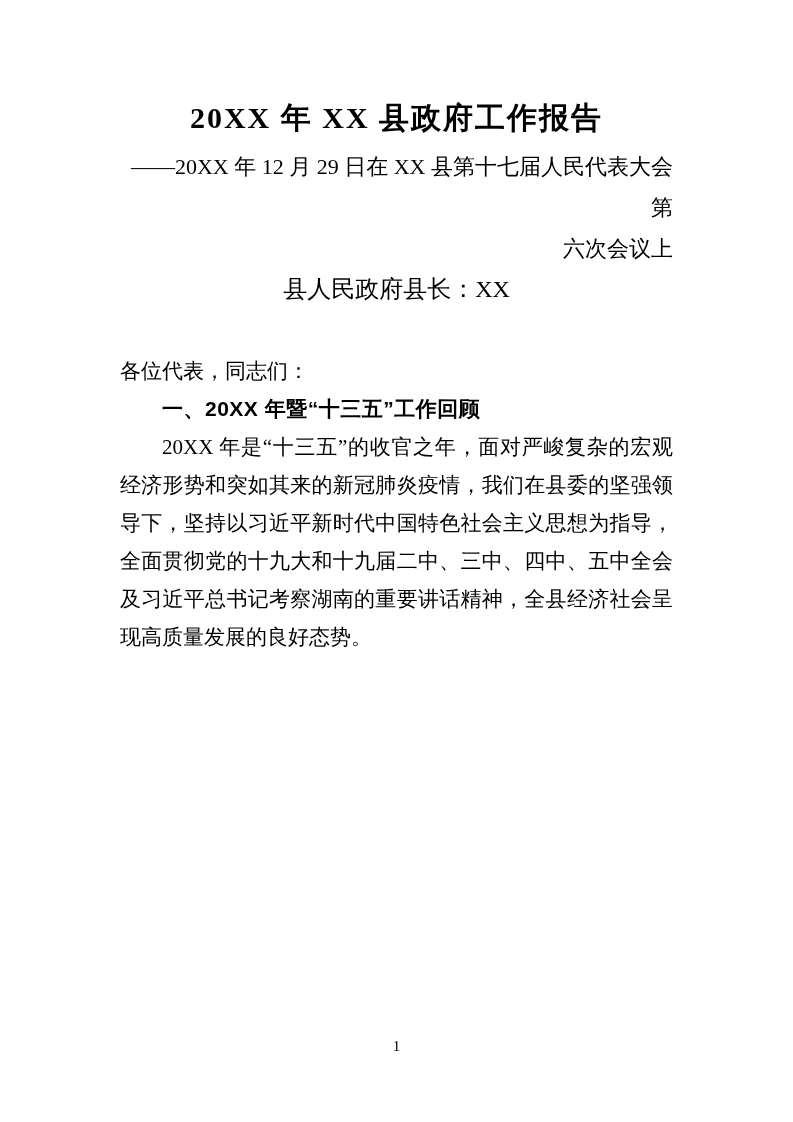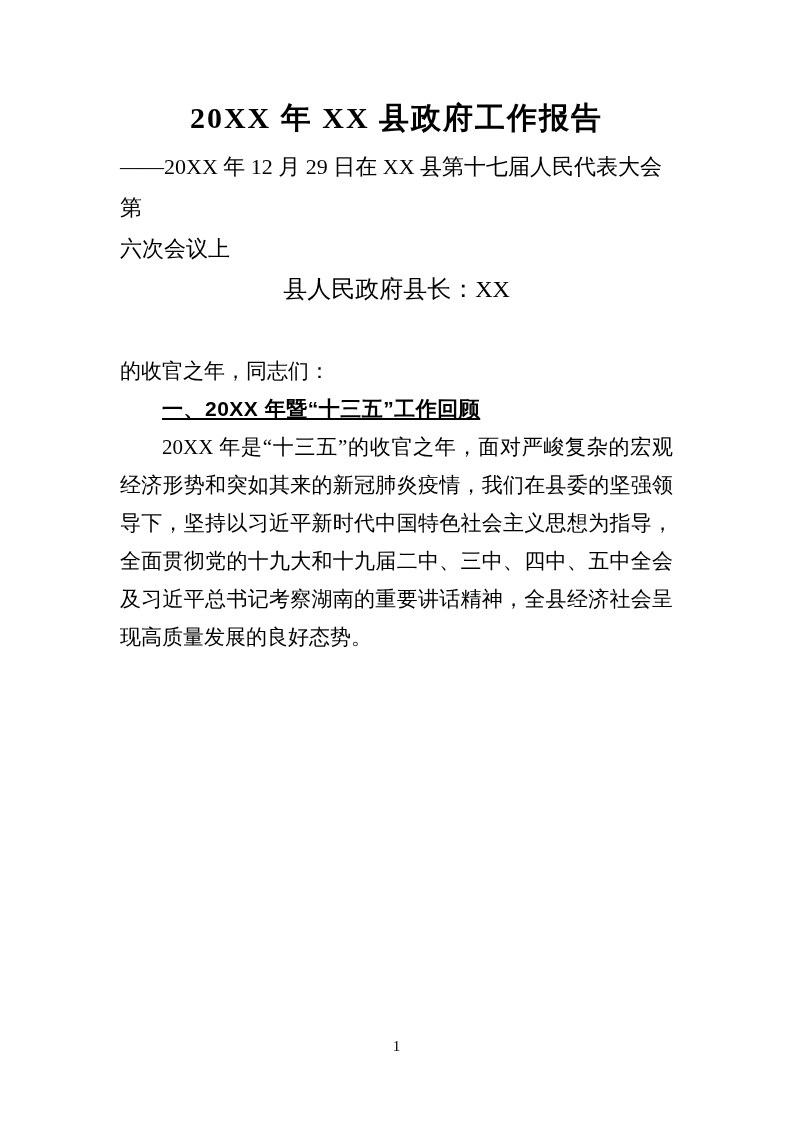--- a/index.html
+++ b/index.html
@@ -22,21 +22,21 @@
   .doc-title {
     margin: 0 0 6px 0;
     text-align: center;
     font-size: 30px;
     line-height: 44px;
     font-weight: bold;
     letter-spacing: 2px;
     font-family: "Liberation Serif", "DejaVu Serif", serif;
   }
   .doc-subtitle {
-    text-align: left;
+    text-align: right;
     font-size: 22px;
     line-height: 41px;
     font-weight: normal;
     font-family: "Liberation Serif", "DejaVu Serif", serif;
   }
   .doc-presenter {
     text-align: center;
     font-size: 24px;
     line-height: 41px;
     font-weight: normal;
@@ -59,21 +59,20 @@
     text-indent: 2em;
   }
   .section-heading {
     margin: 0;
     font-size: 21px;
     line-height: 38px;
     font-weight: bold;
     text-indent: 2em;
     font-family: "Liberation Sans", "DejaVu Sans", sans-serif;
     letter-spacing: 0.5px;
-    text-decoration: underline;
   }
   .page-number {
     position: absolute;
     left: 0;
     right: 0;
     bottom: 68px;
     text-align: center;
     font-size: 15px;
     line-height: 15px;
     color: #000000;
@@ -88,21 +87,21 @@
   <h1 class="doc-title">20XX 年 XX 县政府工作报告</h1>
 
   <div class="doc-subtitle">——20XX 年 12 月 29 日在 XX 县第十七届人民代表大会第</div>
 
   <div class="doc-subtitle">六次会议上</div>
 
   <div class="doc-presenter">县人民政府县长：XX</div>
 
   <div class="doc-body">
 
-    <p class="salutation">的收官之年，同志们：</p>
+    <p class="salutation">各位代表，同志们：</p>
 
 
     <h2 class="section-heading">一、20XX 年暨“十三五”工作回顾</h2>
 
     <p class="para-indent">20XX 年是“十三五”的收官之年，面对严峻复杂的宏观经济形势和突如其来的新冠肺炎疫情，我们在县委的坚强领导下，坚持以习近平新时代中国特色社会主义思想为指导，全面贯彻党的十九大和十九届二中、三中、四中、五中全会及习近平总书记考察湖南的重要讲话精神，全县经济社会呈现高质量发展的良好态势。</p>
 
 
   </div>
 
   <div class="page-number">1</div>

